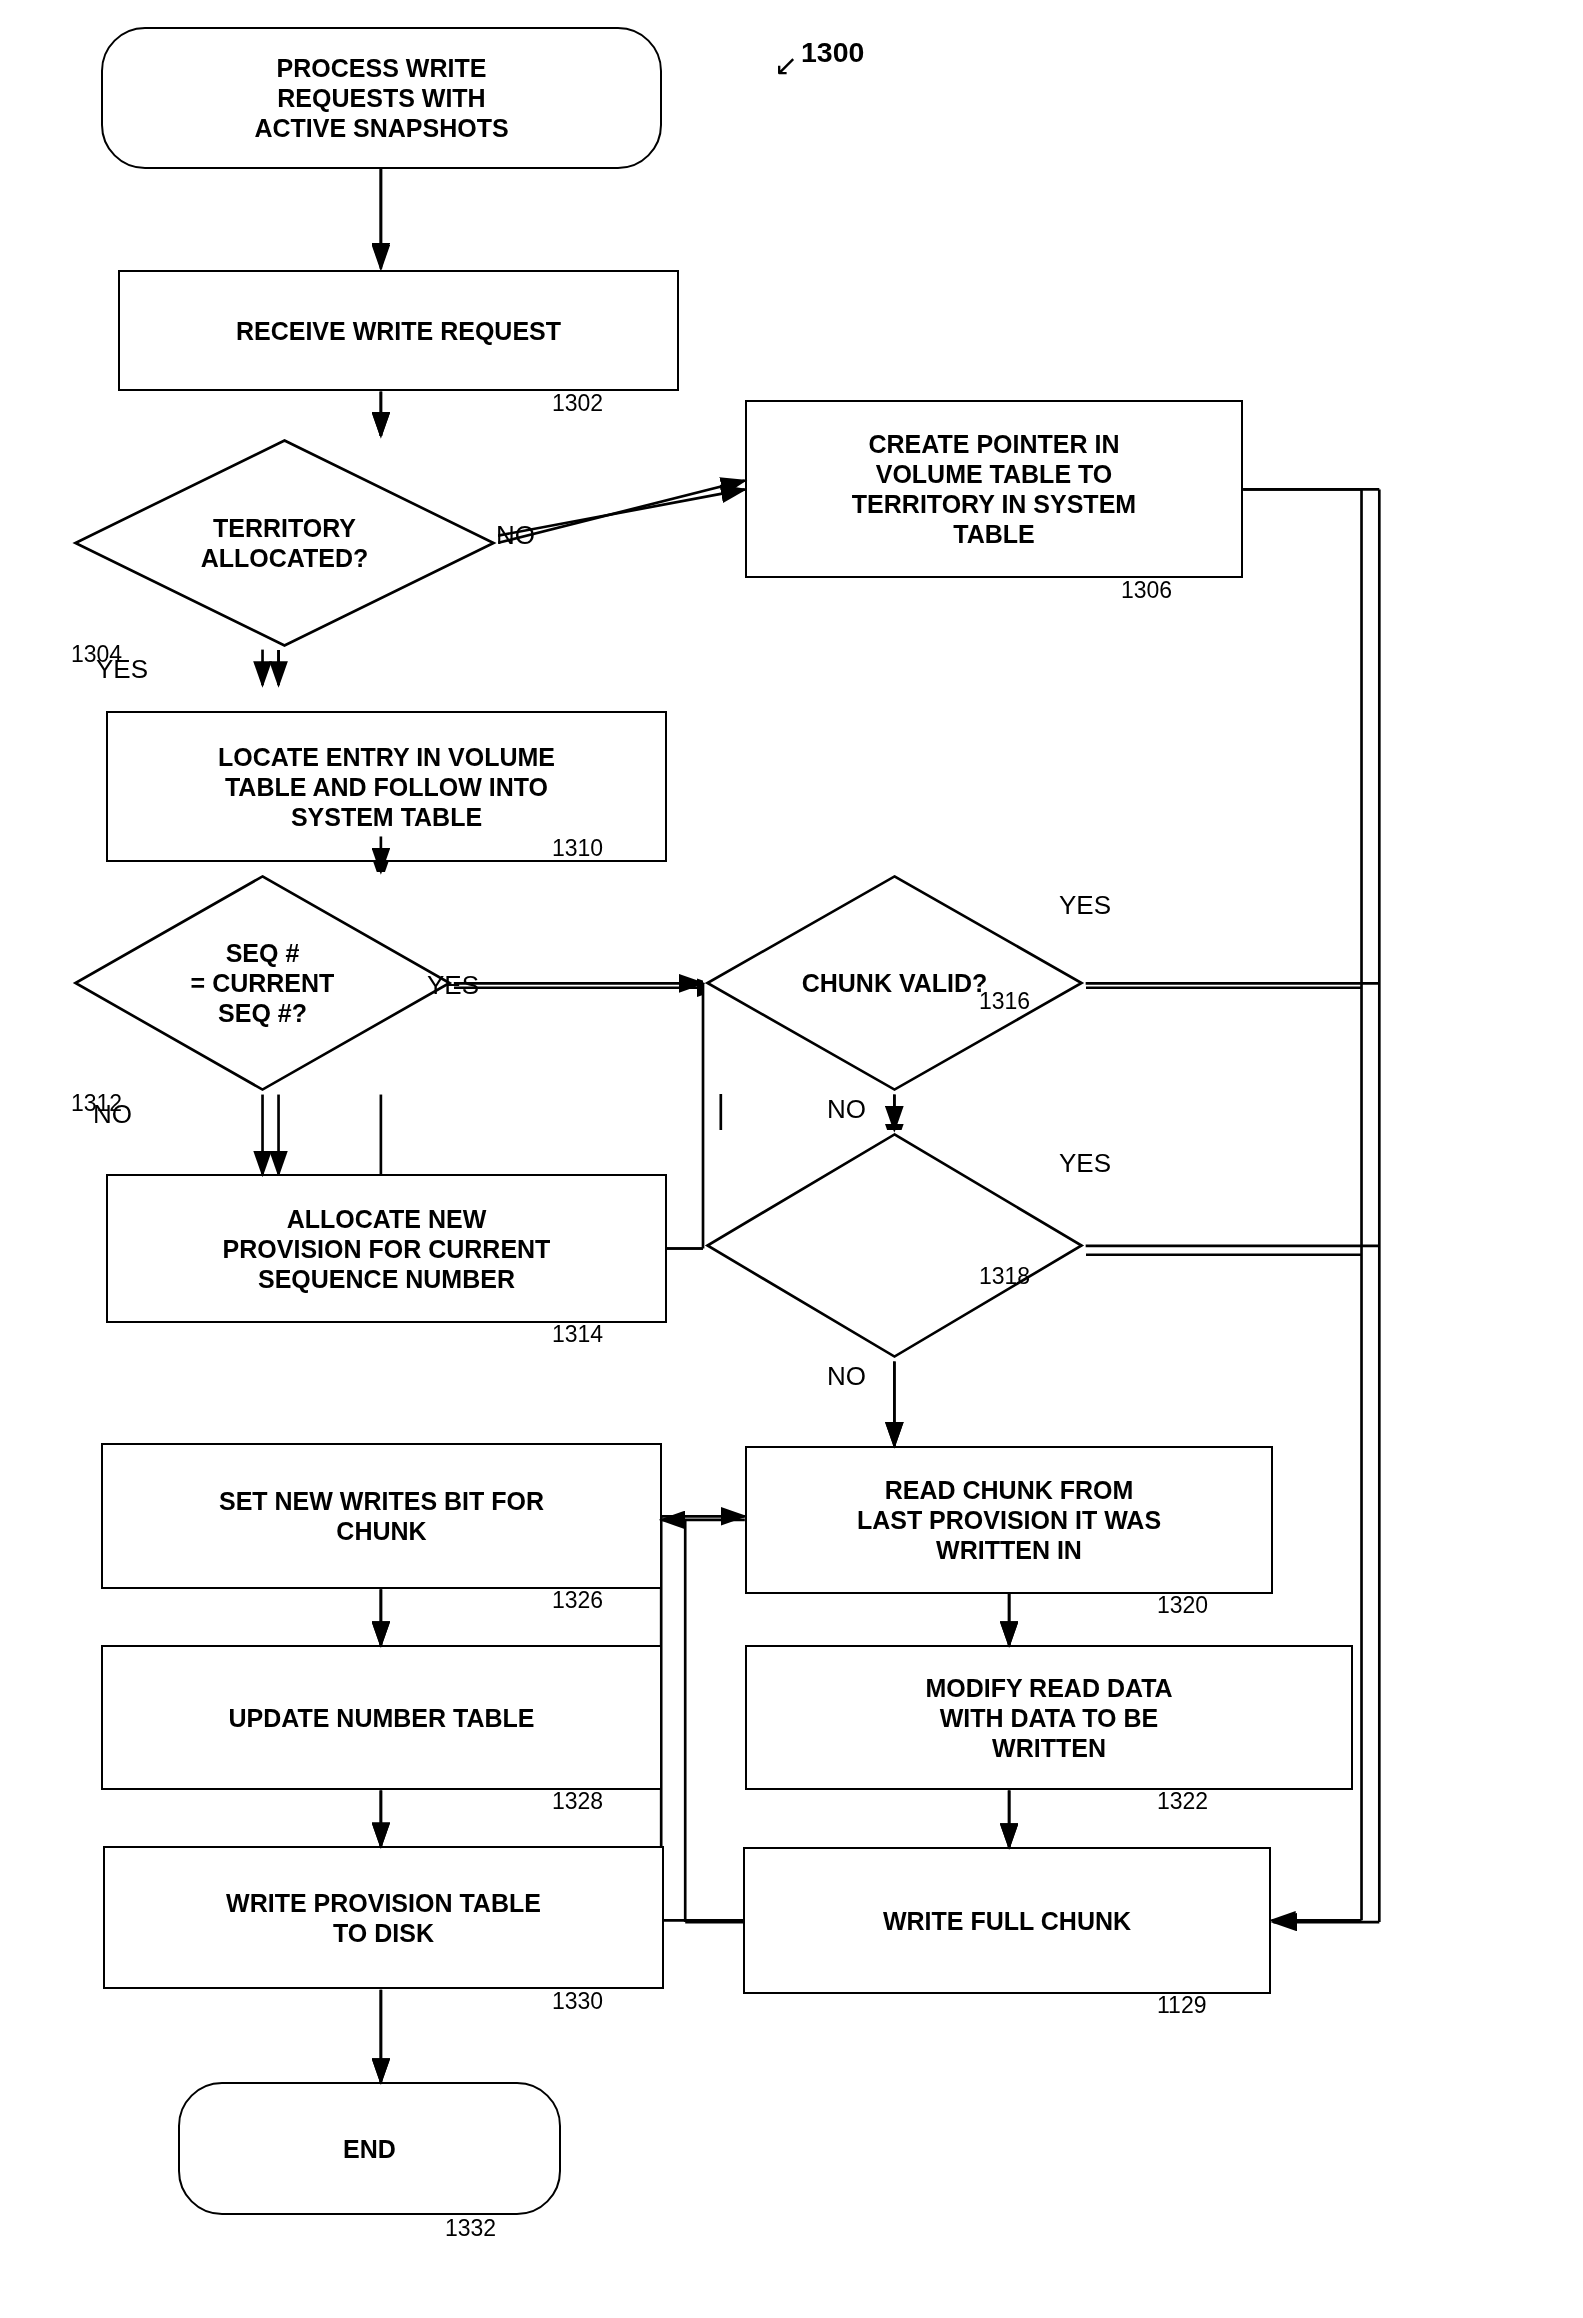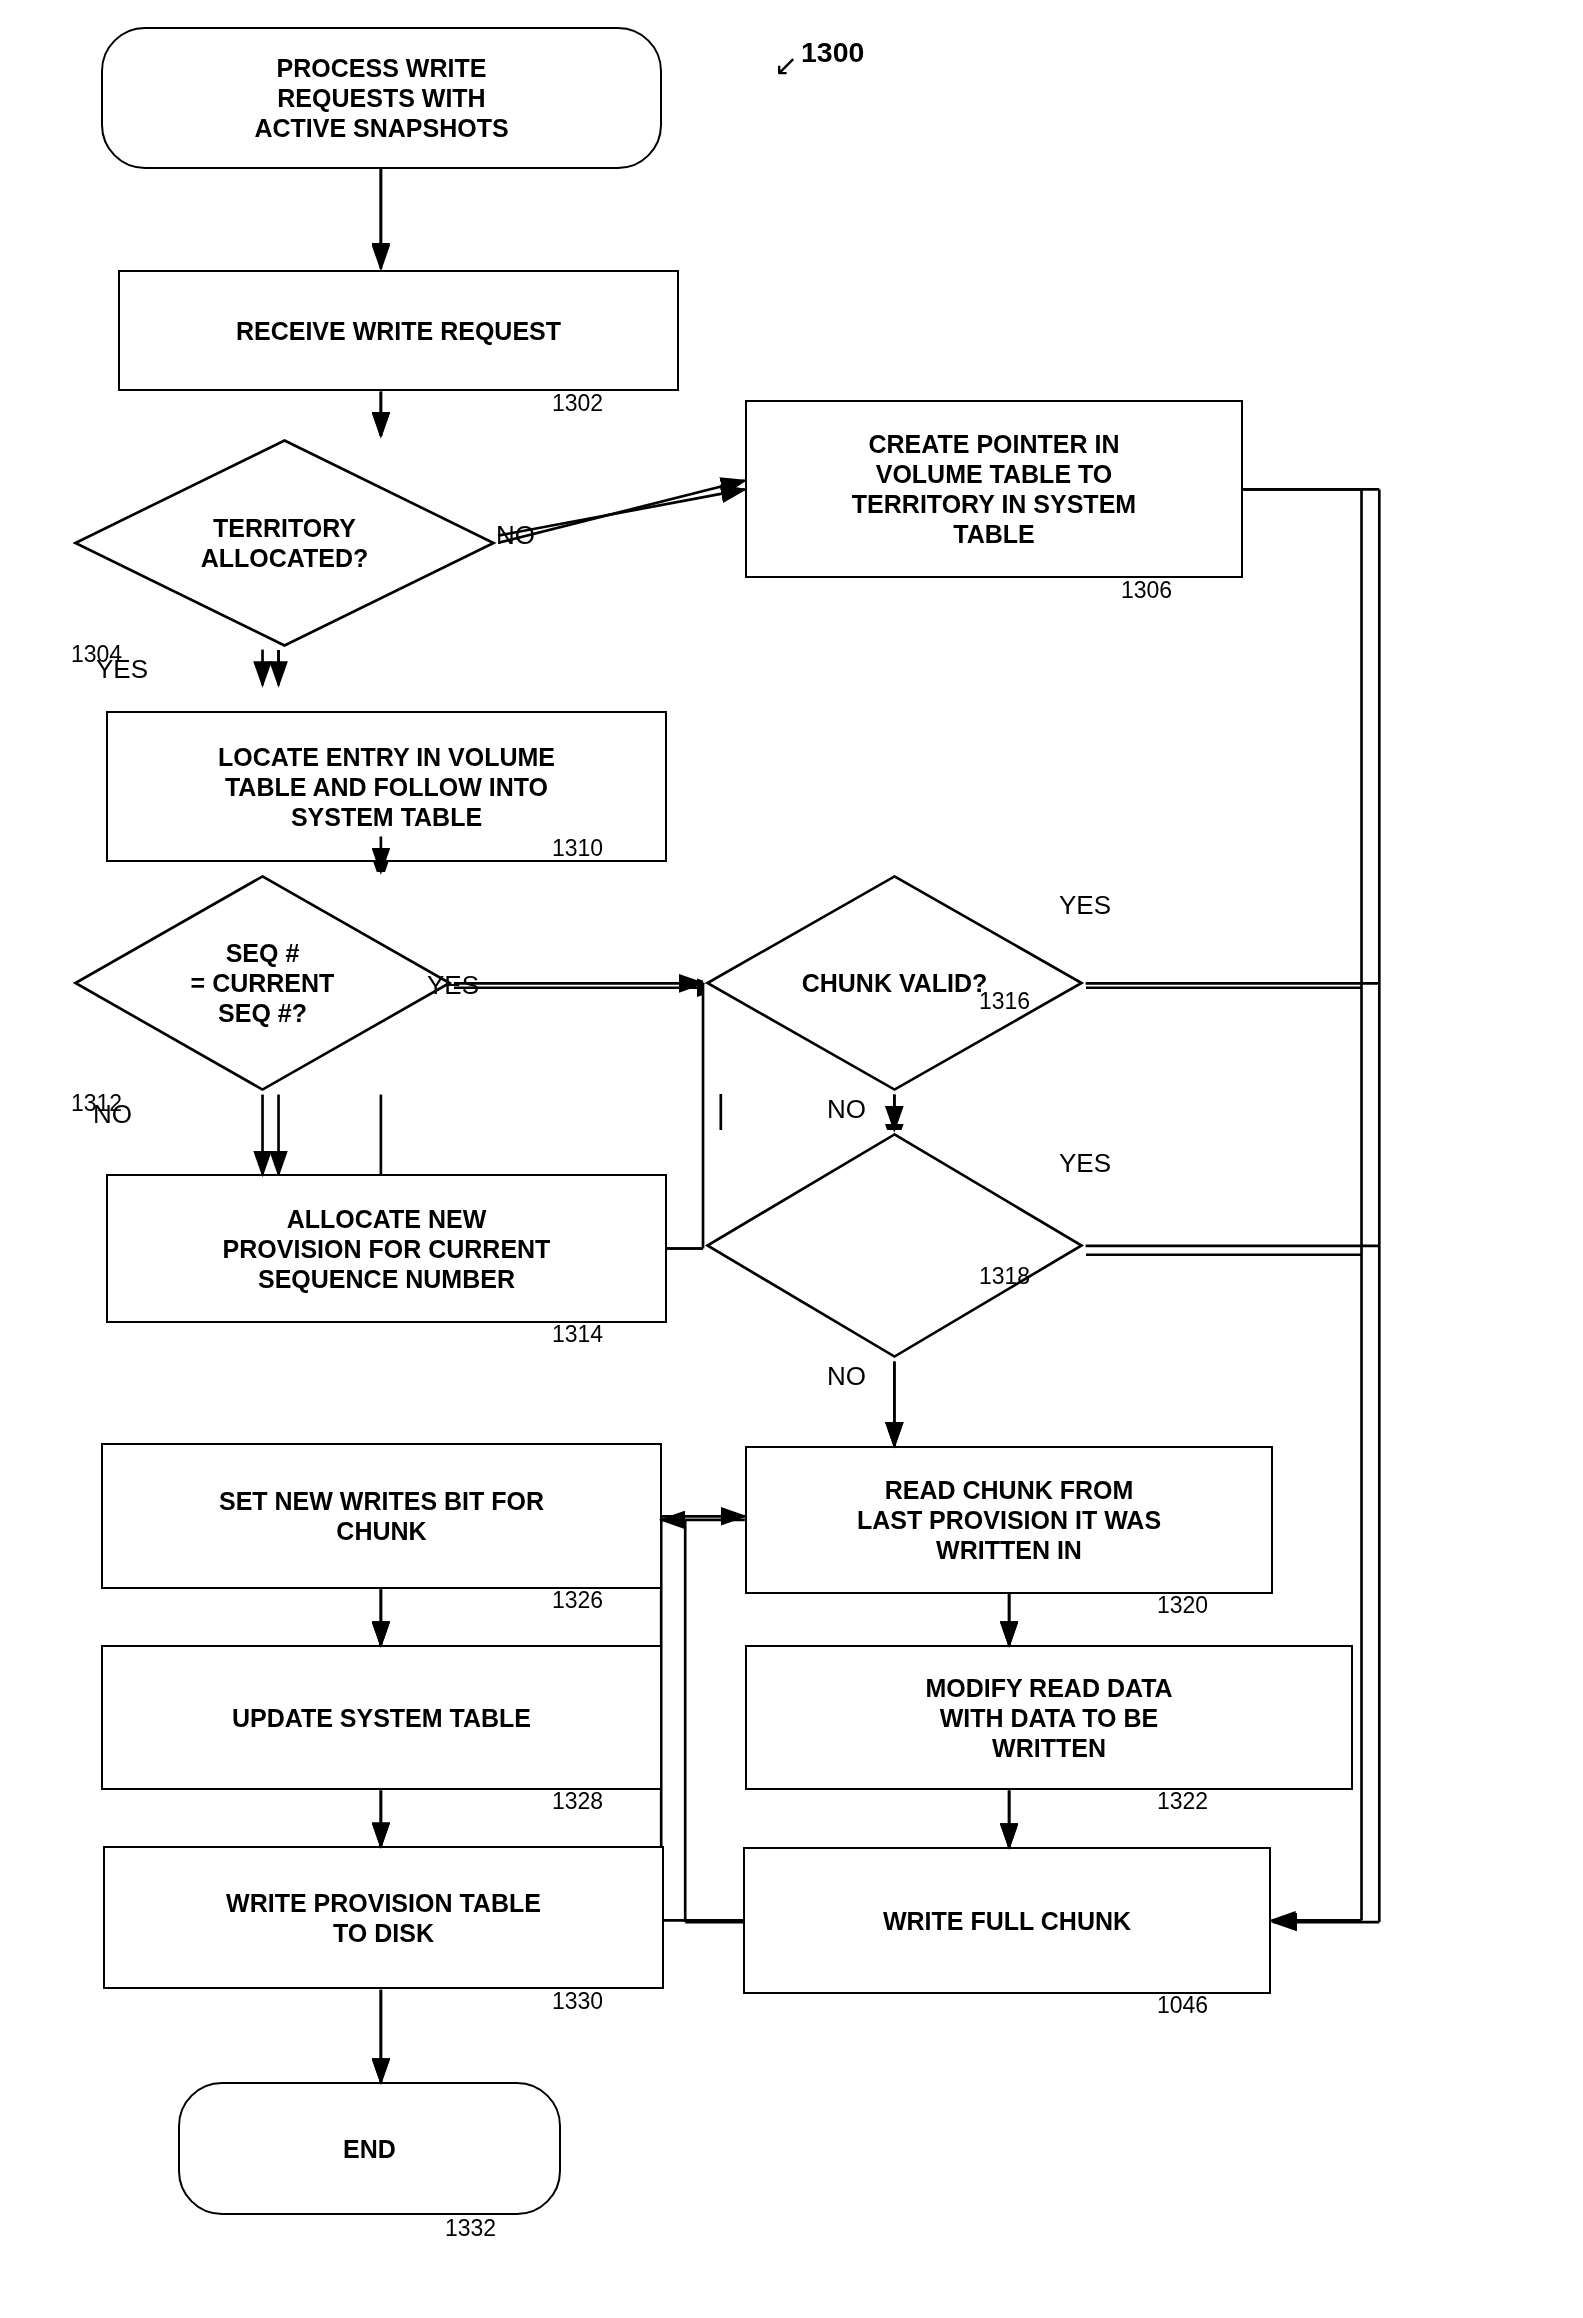--- a/index.html
+++ b/index.html
@@ -226,38 +226,38 @@
     <span>SET NEW WRITES BIT FOR<br>CHUNK</span>
   </div>
   <div class="ref-num" style="left:552px; top:1587px;">1326</div>
 
   <div class="fc-element fc-rect" style="left:745px; top:1446px; width:528px; height:148px;">
     <span>READ CHUNK FROM<br>LAST PROVISION IT WAS<br>WRITTEN IN</span>
   </div>
   <div class="ref-num" style="left:1157px; top:1592px;">1320</div>
 
   <div class="fc-element fc-rect" style="left:101px; top:1645px; width:561px; height:145px;">
-    <span>UPDATE SYSTEM TABLE</span>
+    <span>UPDATE NUMBER TABLE</span>
   </div>
   <div class="ref-num" style="left:552px; top:1788px;">1328</div>
 
   <div class="fc-element fc-rect" style="left:745px; top:1645px; width:608px; height:145px;">
     <span>MODIFY READ DATA<br>WITH DATA TO BE<br>WRITTEN</span>
   </div>
   <div class="ref-num" style="left:1157px; top:1788px;">1322</div>
 
   <div class="fc-element fc-rect" style="left:103px; top:1846px; width:561px; height:143px;">
     <span>WRITE PROVISION TABLE<br>TO DISK</span>
   </div>
   <div class="ref-num" style="left:552px; top:1988px;">1330</div>
 
   <div class="fc-element fc-rect" style="left:743px; top:1847px; width:528px; height:147px;">
     <span>WRITE FULL CHUNK</span>
   </div>
-  <div class="ref-num" style="left:1157px; top:1992px;">1046</div>
+  <div class="ref-num" style="left:1157px; top:1992px;">1129</div>
 
   <div class="fc-element fc-rounded" style="left:178px; top:2082px; width:383px; height:133px;">
     <span>END</span>
   </div>
   <div class="ref-num" style="left:445px; top:2215px;">1332</div>
 
   <svg class="arrows-svg" viewBox="0 0 1780 2606" width="1584" height="2319">
     <defs>
       <marker id="arr" markerWidth="10" markerHeight="7" refX="9" refY="3.5" orient="auto">
         <polygon points="0 0, 10 3.5, 0 7" fill="#000"></polygon>

